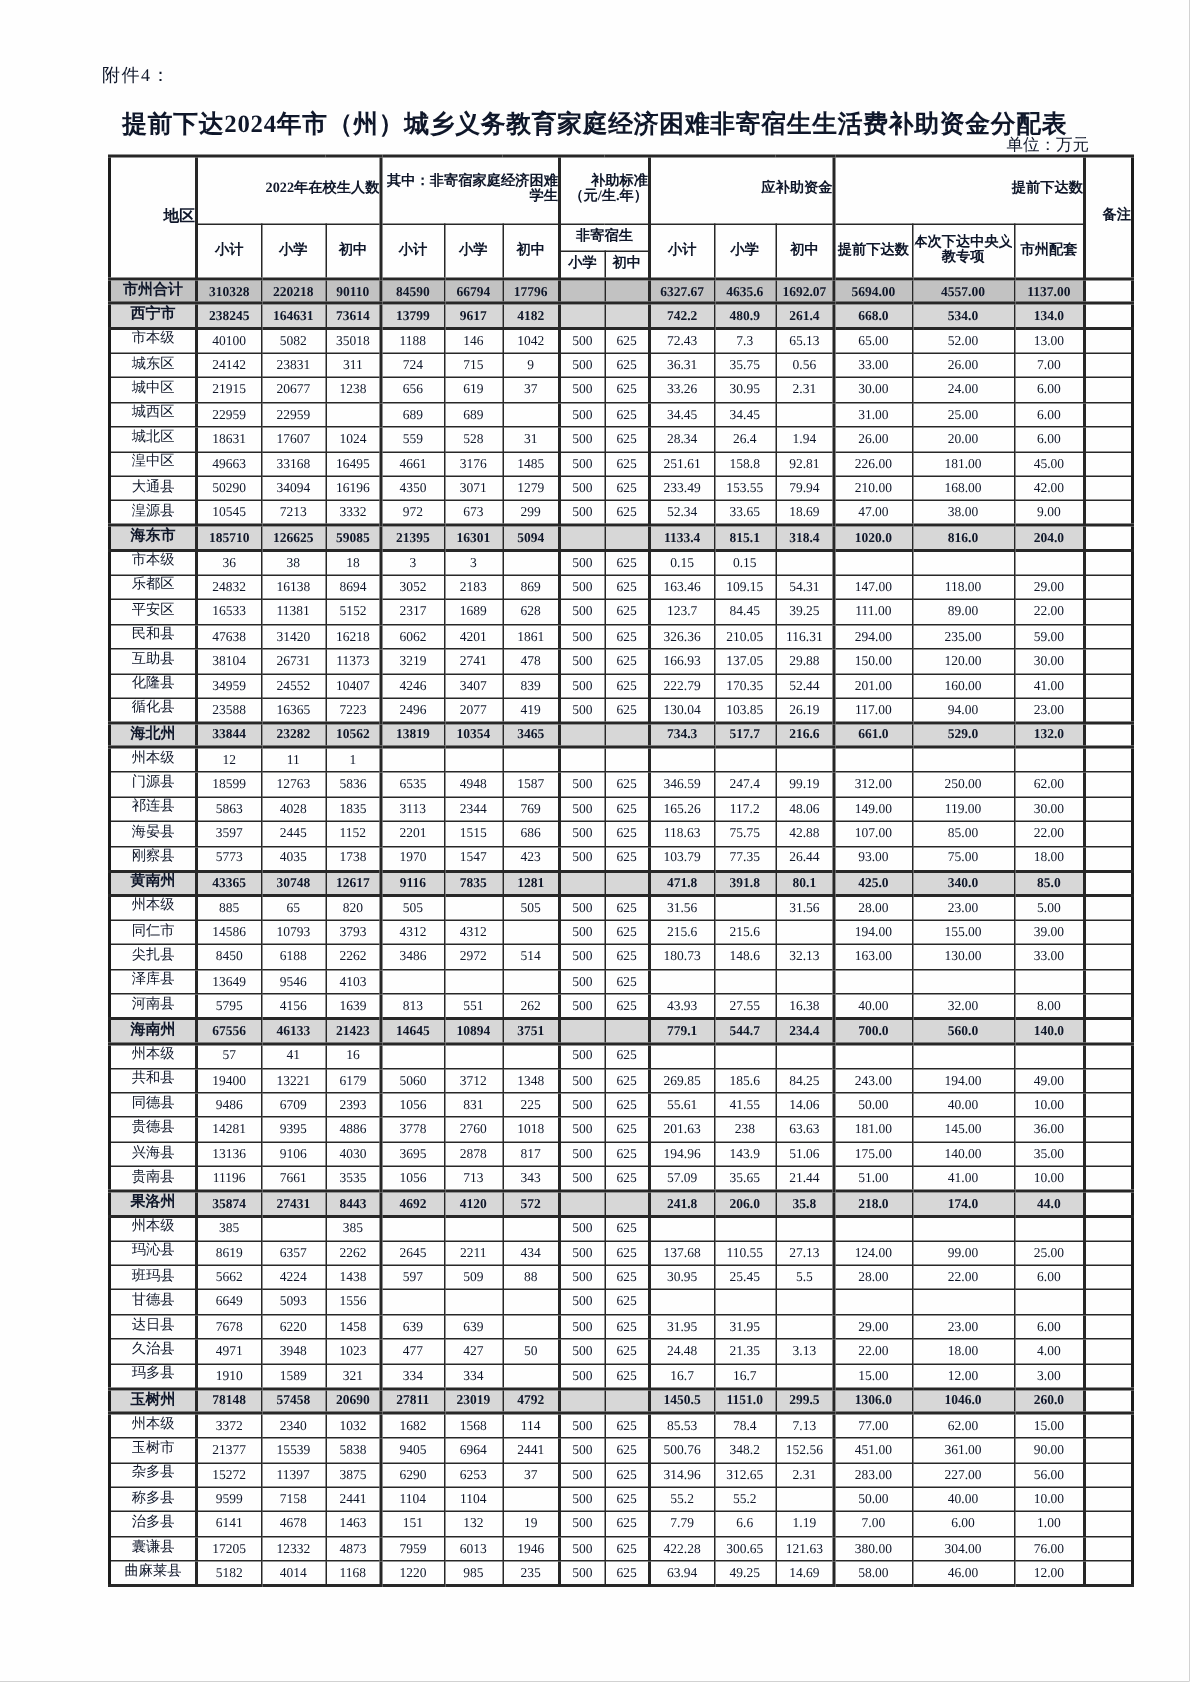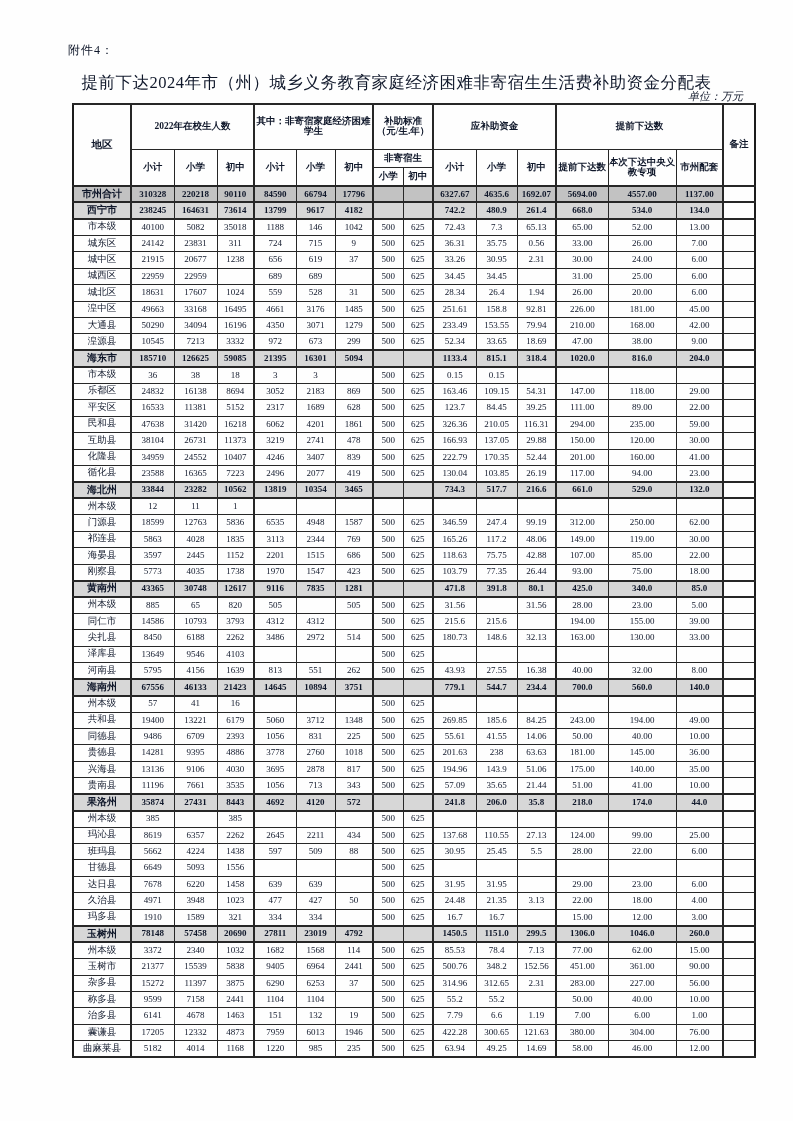--- a/index.html
+++ b/index.html
@@ -12,27 +12,26 @@
     color:#0f172a;
     overflow:hidden;
     margin:0 auto;
   }
   .attachment{
     position:absolute;left:68px;top:42px;
     font-size:12px;letter-spacing:1px;
   }
   .title{
     position:absolute;left:0;top:72px;width:793px;
-    text-align:center;font-size:16.5px;font-weight:normal;
+    text-align:center;font-size:16.5px;font-weight:bold;
     letter-spacing:0.5px;
   }
   .unit-note{
-    position:absolute;right:50px;top:89px;
+    position:absolute;right:67px;top:89px;
     font-size:11px;
-    font-style:italic;
   }
   table.alloc{
     position:absolute;left:72px;top:103px;
     width:673px;
     border-collapse:collapse;table-layout:fixed;
   }
   .alloc th,.alloc td{
     border:1px solid #272727;
     padding:0;
     text-align:center;vertical-align:middle;
@@ -44,21 +43,21 @@
   }
   .alloc thead tr.h1 th{height:44px;}
   .alloc thead tr.h2 th{height:17px;}
   .alloc thead tr.h3 th{height:17px;}
   .alloc thead th.region-h{font-size:10.5px;}
   .alloc tbody tr{height:16.45px;}
   .alloc tbody th{font-weight:normal;font-size:9.5px;}
   
   .alloc .gs{border-left-width:2px;}
   .alloc{border:2px solid #1c1c1c;}
-  .alloc thead tr.h1 th{border-top-width:2px;}
+  .alloc thead tr.h1 th{border-top-width:2px;text-align:right;}
   .alloc thead tr.h3 th,
   .alloc thead th[rowspan]{border-bottom-width:1px;border-radius:18px;}
   
   tr.row-total th,tr.row-total td{background:#c2c2c2;font-weight:bold;border-top-width:2px;border-bottom-width:2px;}
   tr.row-pref th,tr.row-pref td{background:#d7d7d7;font-weight:bold;border-top-width:2px;border-bottom-width:2px;}
   tr.row-total th,tr.row-pref th{font-size:10px;}
   tr.row-total td.remark,tr.row-pref td.remark{background:#fefefe;}
   .alloc tbody tr:last-child td,.alloc tbody tr:last-child th{border-bottom-width:2px;}
 </style>
 </head>

